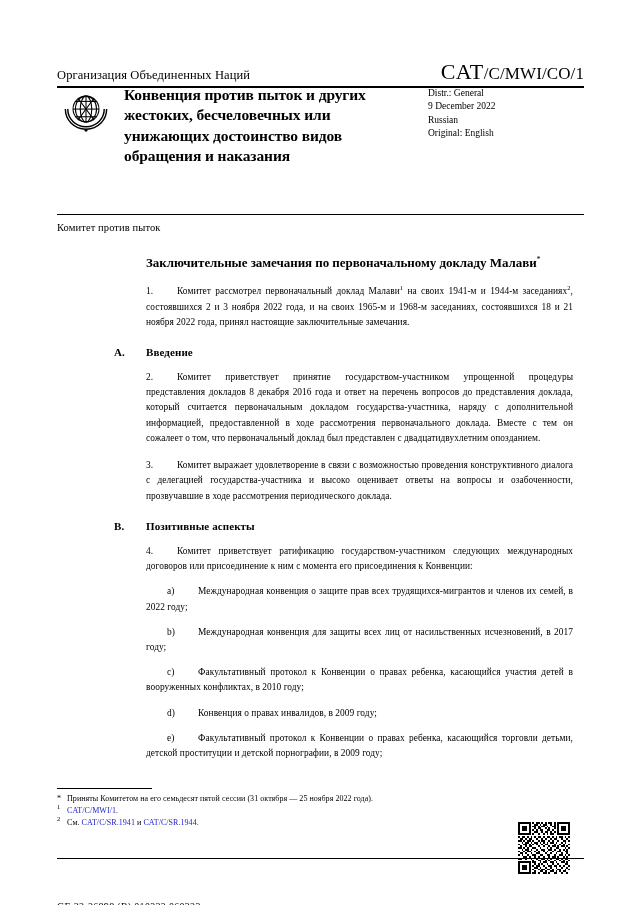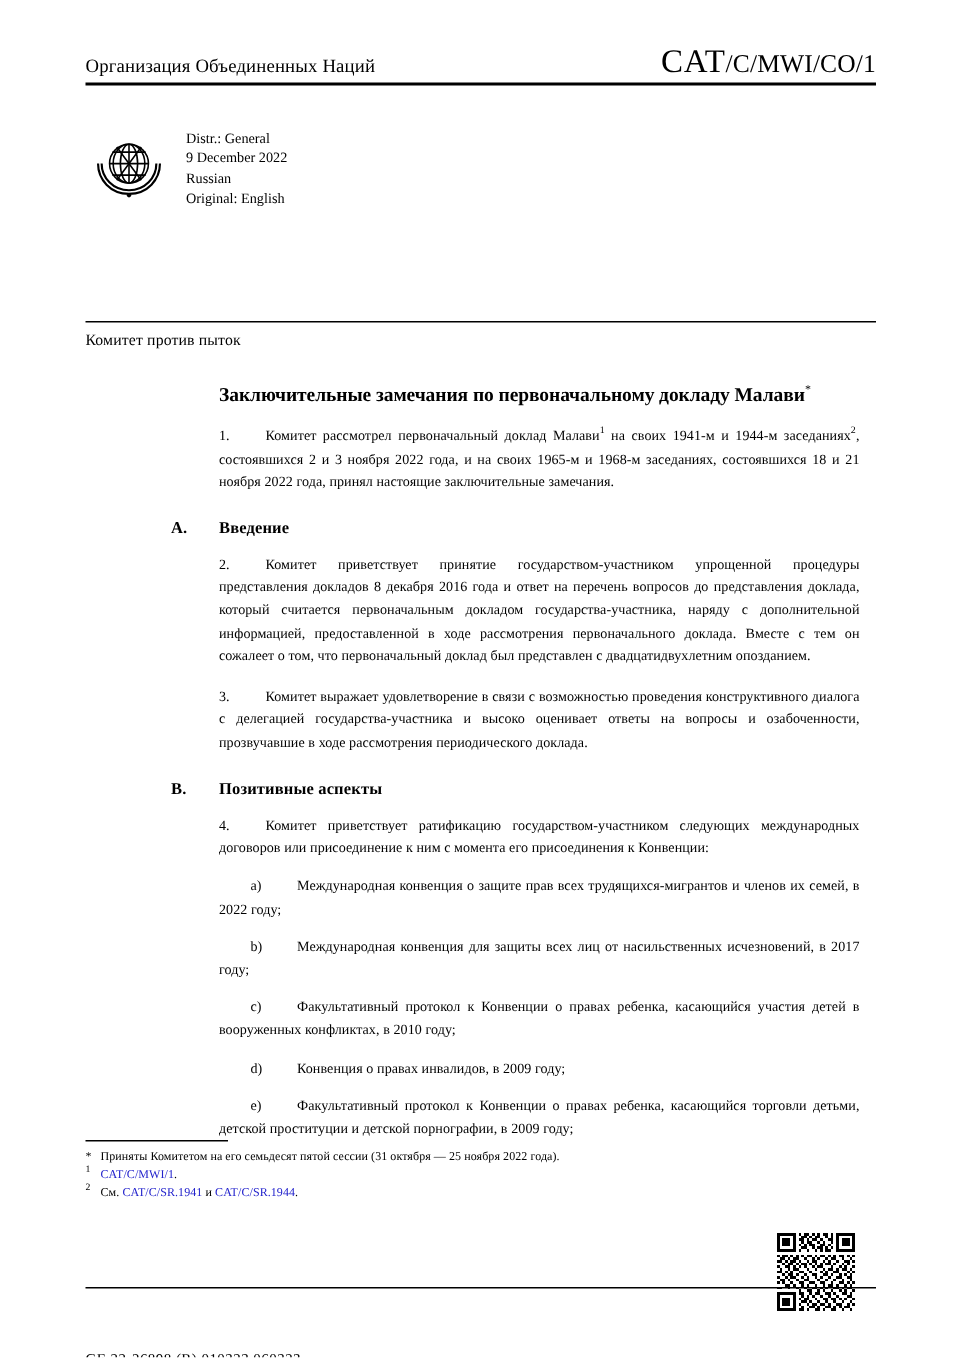--- a/index.html
+++ b/index.html
@@ -28,20 +28,21 @@
     position: absolute;
     left: 57px;
     top: 30px;
     width: 527px;
   }
   .masthead-top {
     display: flex;
     align-items: flex-end;
     justify-content: space-between;
     padding-bottom: 2px;
+    margin-top: 31px;
   }
   .org-name {
     font-size: 12.5px;
     letter-spacing: 0.1px;
     line-height: 1.1;
     white-space: nowrap;
   }
   .symbol-line {
     display: flex;
     align-items: baseline;
@@ -182,21 +183,21 @@
   p.subitem .lbl {
     display: inline-block;
     width: 52px;
     text-indent: 21px;
   }
 
   
   .footnotes {
     position: absolute;
     left: 57px;
-    top: 760px;
+    top: 788px;
     width: 470px;
   }
   .fn-rule {
     width: 95px;
     border-top: 1px solid #000;
     margin-bottom: 4px;
   }
   .fn-line {
     font-size: 8px;
     line-height: 1.5;
@@ -292,20 +293,21 @@
           <path d="M50 83 C28 83 12 66 12 46"></path>
           <path d="M50 83 C72 83 88 66 88 46"></path>
           <path d="M50 88 C24 88 7 68 7 46"></path>
           <path d="M50 88 C76 88 93 68 93 46"></path>
         </g>
         <g fill="#000">
           <circle cx="50" cy="90" r="3"></circle>
         </g>
       </svg>
     </div>
+    <div class="conv-title">Конвенция против пыток и других жестоких, бесчеловечных или унижающих достоинство видов обращения и наказания</div>
     <div class="distr-box">
       <div>Distr.: General</div>
       <div>9 December 2022</div>
       <div>Russian</div>
       <div>Original: English</div>
     </div>
   </div>
 
   <div class="rule-under-title"></div>
 

